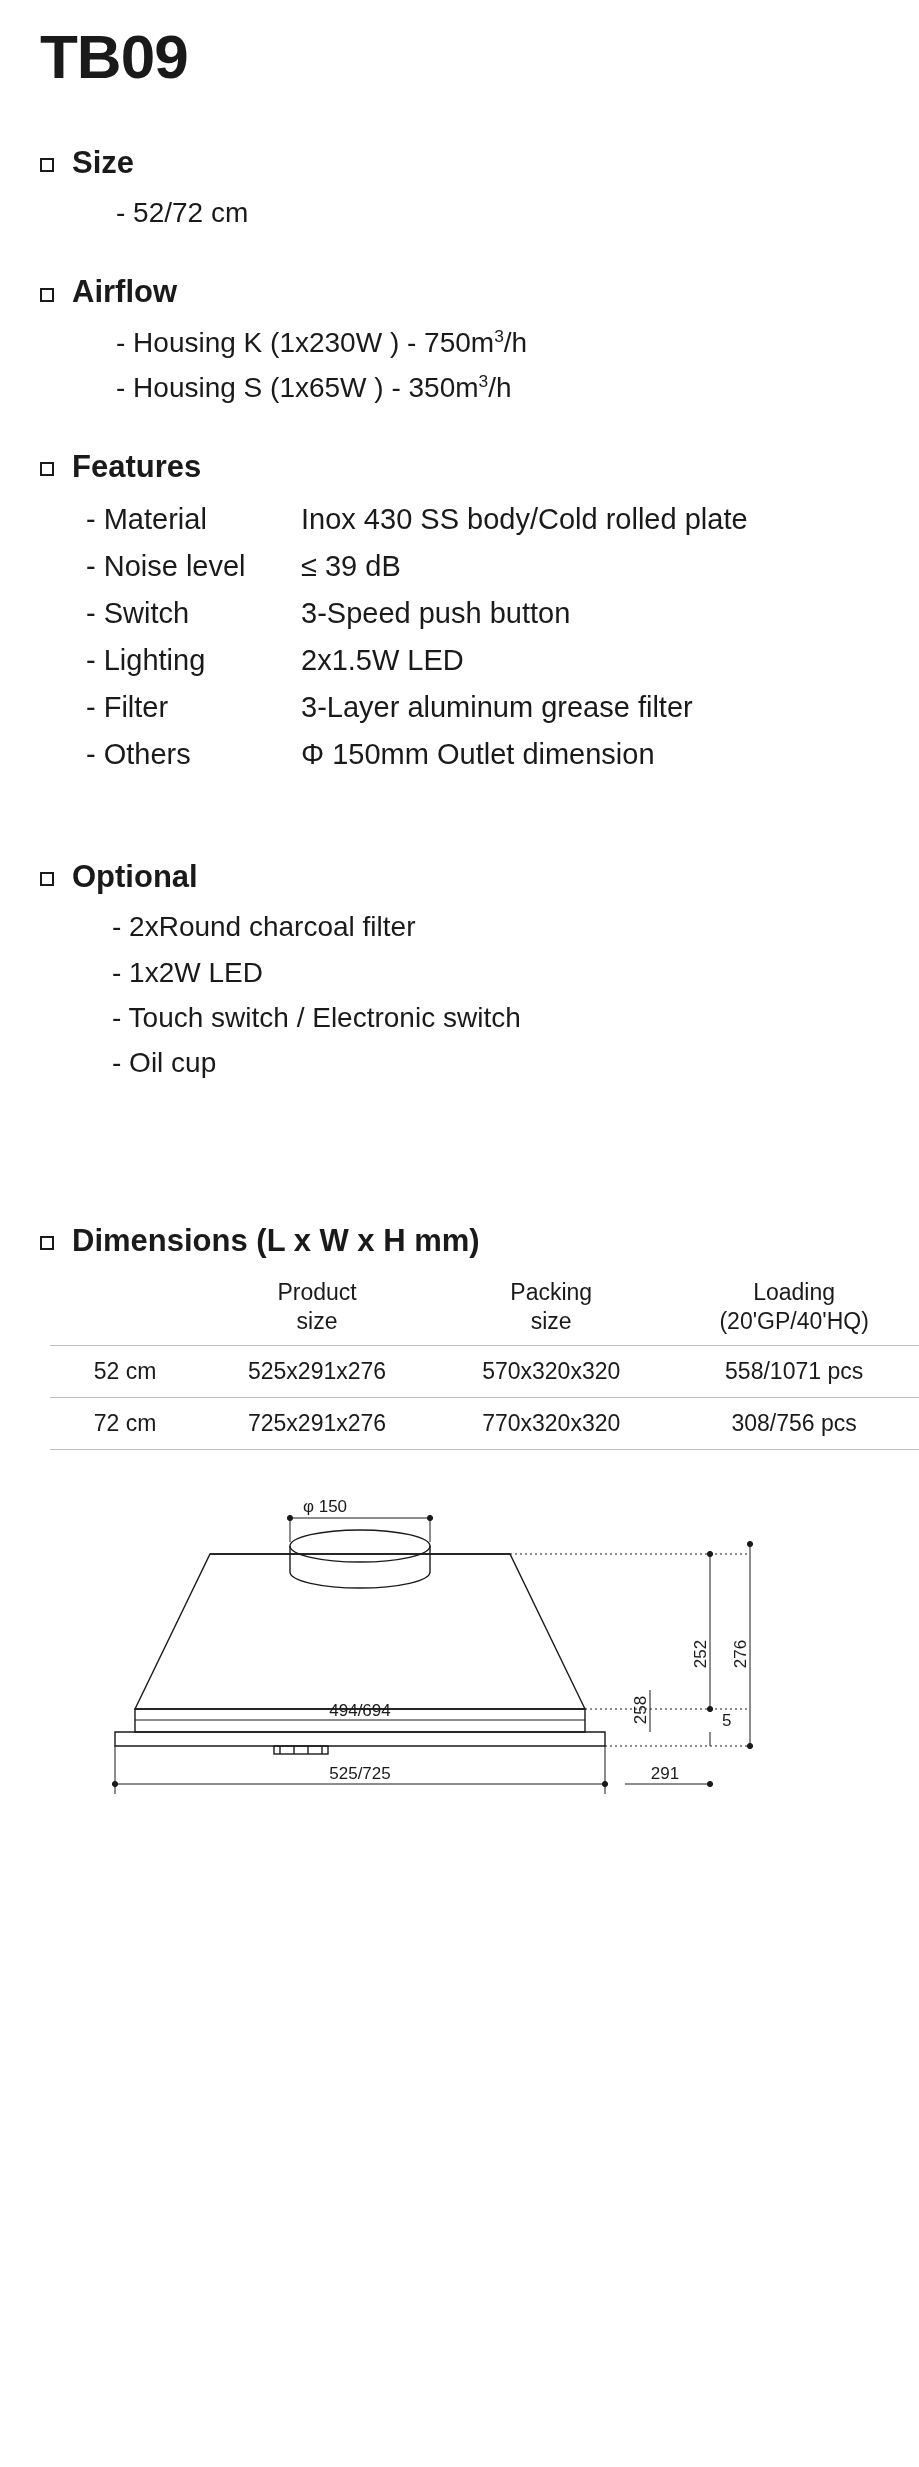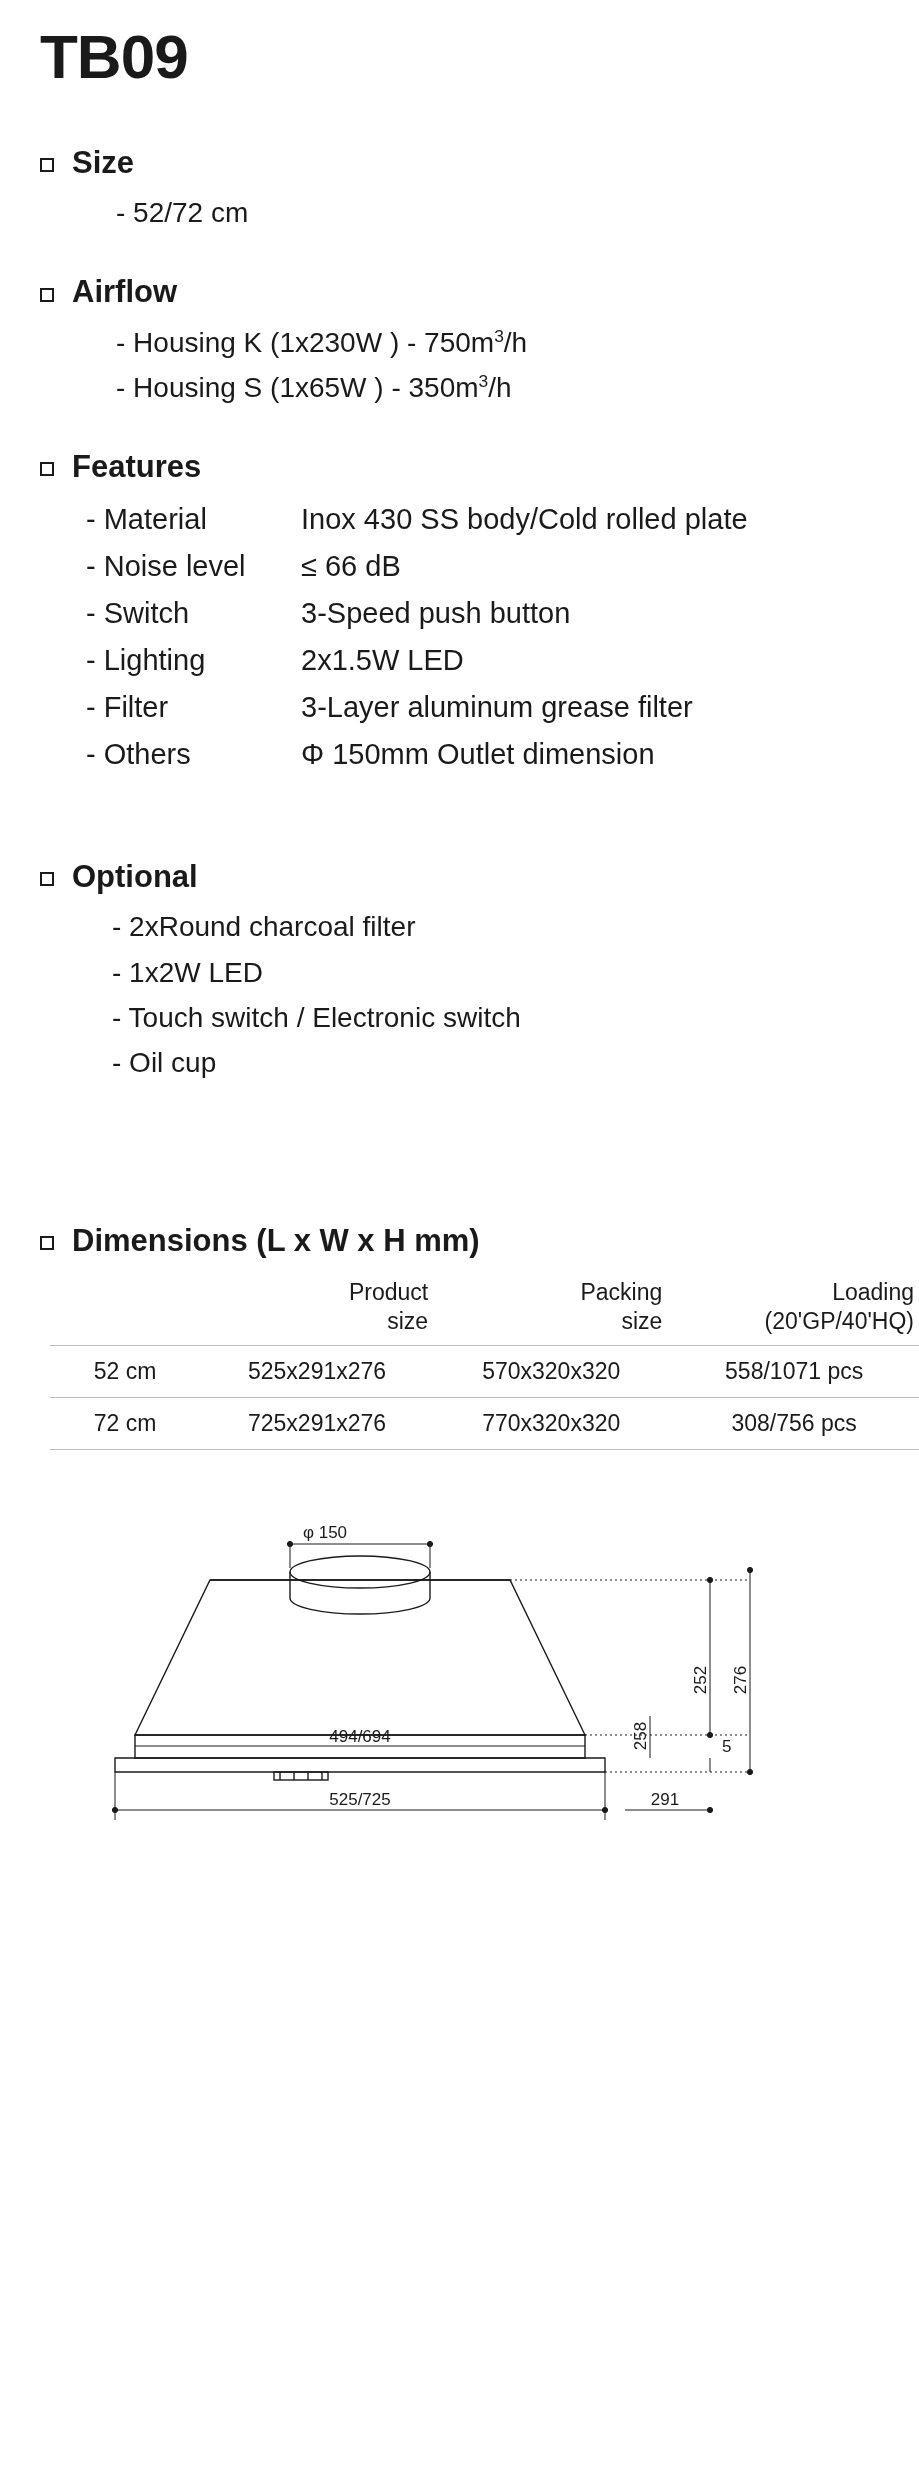--- a/index.html
+++ b/index.html
@@ -70,37 +70,37 @@
   
   .dim-table {
     margin-top: 18px;
     margin-left: 10px;
     width: 870px;
     border-collapse: collapse;
     font-size: 23px;
   }
   .dim-table th {
     font-weight: normal;
-    text-align: right;
+    text-align: center;
     padding: 2px 6px 10px 6px;
     line-height: 1.25;
     vertical-align: bottom;
   }
   .dim-table thead tr th { border-bottom: 1px solid #bdbdbd; }
   .dim-table td {
     text-align: center;
     padding: 12px 6px;
     border-bottom: 1px solid #bdbdbd;
   }
   .dim-table .col-first { width: 150px; text-align: center; }
   .dim-table tbody tr:last-child td { border-bottom: 1px solid #bdbdbd; }
 
   
   .drawing-wrap {
-    margin-top: 70px;
+    margin-top: 44px;
     width: 919px;
     margin-left: -40px;
     display: flex;
     justify-content: center;
   }
 </style>
 </head>
 <body>
 
 <div class="page">
@@ -137,21 +137,21 @@
       <span class="bullet-sq"></span>
       <span class="sec-title">Features</span>
     </div>
     <div class="sec-body" style="margin-top:12px">
       <div class="feat-row">
         <div class="feat-label">- Material</div>
         <div class="feat-value">Inox 430 SS body/Cold rolled plate</div>
       </div>
       <div class="feat-row">
         <div class="feat-label">- Noise level</div>
-        <div class="feat-value">≤ 66 dB</div>
+        <div class="feat-value">≤ 39 dB</div>
       </div>
       <div class="feat-row">
         <div class="feat-label">- Switch</div>
         <div class="feat-value">3-Speed push button</div>
       </div>
       <div class="feat-row">
         <div class="feat-label">- Lighting</div>
         <div class="feat-value">2x1.5W LED</div>
       </div>
       <div class="feat-row">

